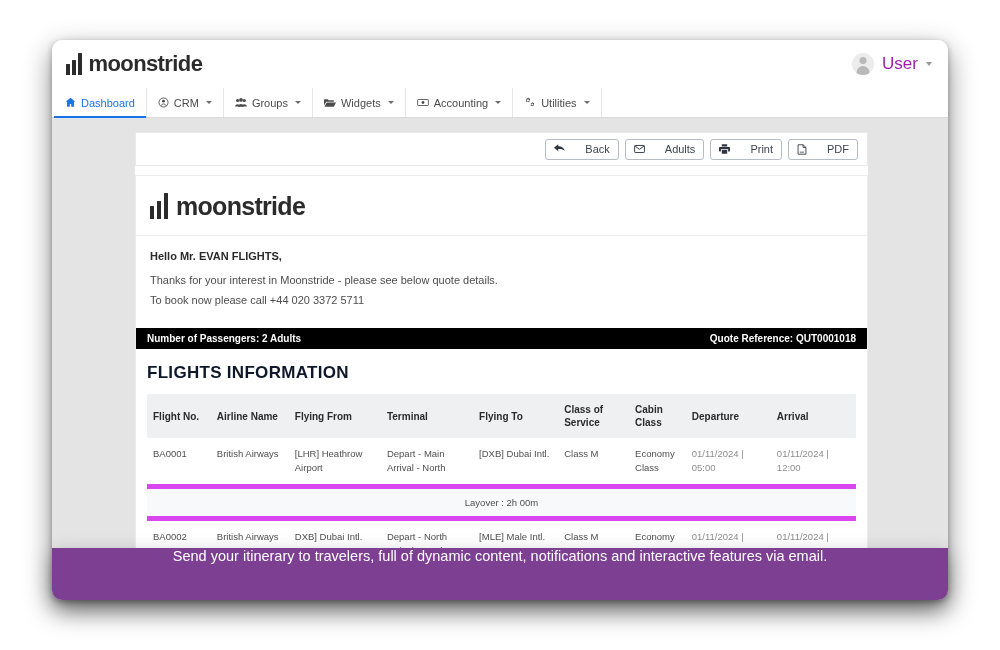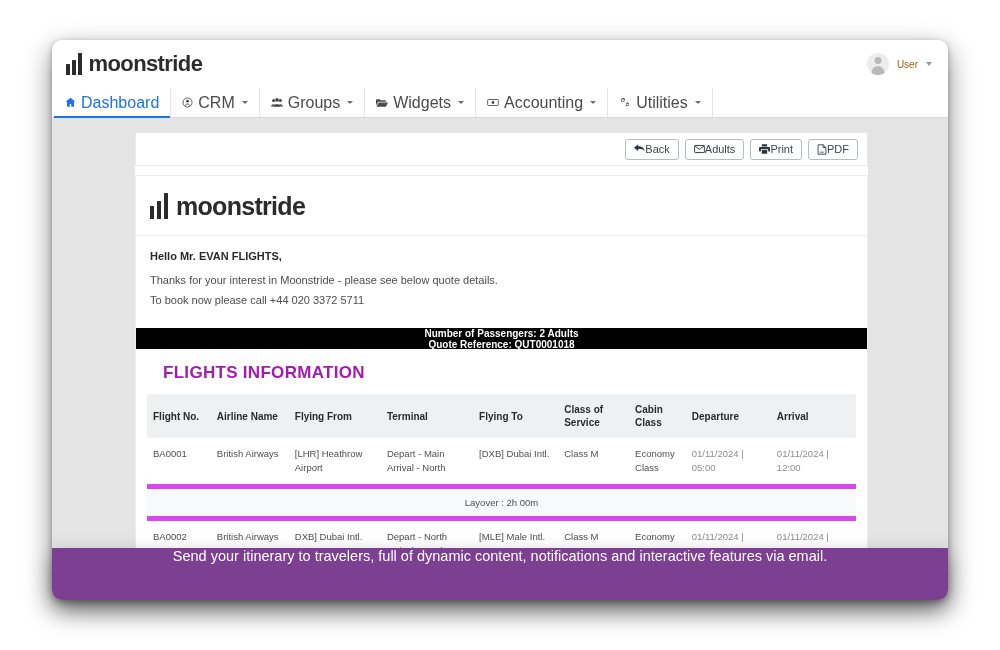--- a/index.html
+++ b/index.html
@@ -50,41 +50,41 @@
   .avatar::before {
     content: ""; position: absolute; left: 50%; top: 4px;
     transform: translateX(-50%);
     width: 7px; height: 7px; border-radius: 50%; background: #b9b9b9;
   }
   .avatar::after {
     content: ""; position: absolute; left: 50%; top: 13px;
     transform: translateX(-50%);
     width: 13px; height: 9px; border-radius: 7px 7px 0 0; background: #b9b9b9;
   }
-  .user-name { font-size: 10px; color: #a16207; }
+  .user-name { font-size: 17px; color: #a21caf; }
   .caret {
     width: 0; height: 0;
     border-left: 3.5px solid transparent;
     border-right: 3.5px solid transparent;
     border-top: 4px solid #9a9a9a;
   }
 
   
   #navbar {
     height: 30px;
     background: #ffffff;
     display: flex;
     align-items: stretch;
     border-bottom: 1px solid #d9d9d9;
     padding-left: 2px;
   }
   .nav-item {
     display: flex; align-items: center; gap: 5px;
     padding: 0 11px;
-    font-size: 16px; color: #4b4b4b;
+    font-size: 11px; color: #4b4b4b;
     border-right: 1px solid #e6e6e6;
     cursor: pointer; white-space: nowrap;
     position: relative;
   }
   .nav-item.active { color: #1a73e8; }
   .nav-item.active::after {
     content: ""; position: absolute; left: 0; right: 0; bottom: -1px;
     height: 2px; background: #1a73e8;
   }
   .nav-item .ico { display: inline-flex; align-items: center; font-size: 10px; line-height: 1; }
@@ -112,21 +112,21 @@
   
   #toolbar {
     height: 34px;
     border: 1px solid #e9e9e9;
     display: flex; align-items: center; justify-content: flex-end;
     gap: 6px;
     padding-right: 9px;
     background: #ffffff;
   }
   .tb-btn {
-    display: inline-flex; align-items: center; gap: 0;
+    display: inline-flex; align-items: center; gap: 20px;
     height: 21px; padding: 0 8px;
     border: 1px solid #b6bcc6;
     border-radius: 3px;
     background: #fff;
     font-size: 11px; color: #3d4450;
     cursor: pointer;
   }
   .tb-btn svg { display: block; }
 
   
@@ -153,29 +153,28 @@
     margin-bottom: 12px;
   }
   .greet-sub { font-size: 11px; color: #4d4d4d; margin-bottom: 8px; }
 
   #black-bar {
     background: #000000;
     height: 21px;
     display: flex; align-items: center; justify-content: space-between;
     padding: 0 11px;
     color: #ffffff;
-    font-size: 10px; font-weight: bold; flex-direction: column;
+    font-size: 10px; font-weight: bold;
   }
 
   #flights-section { padding: 14px 11px 0 11px; }
   #flights-title {
-    font-size: 17px; font-weight: bold; color: #a21caf;
+    font-size: 17px; font-weight: bold; color: #0f172a;
     letter-spacing: 0.3px;
     margin-bottom: 11px;
-    margin-left: 16px;
   }
 
   table.flights { width: 100%; border-collapse: collapse; }
   table.flights thead th {
     background: #eff0f1;
     font-size: 10px; font-weight: bold; color: #2b2b2b;
     text-align: left;
     padding: 9px 6px;
     vertical-align: middle;
     line-height: 1.3;

